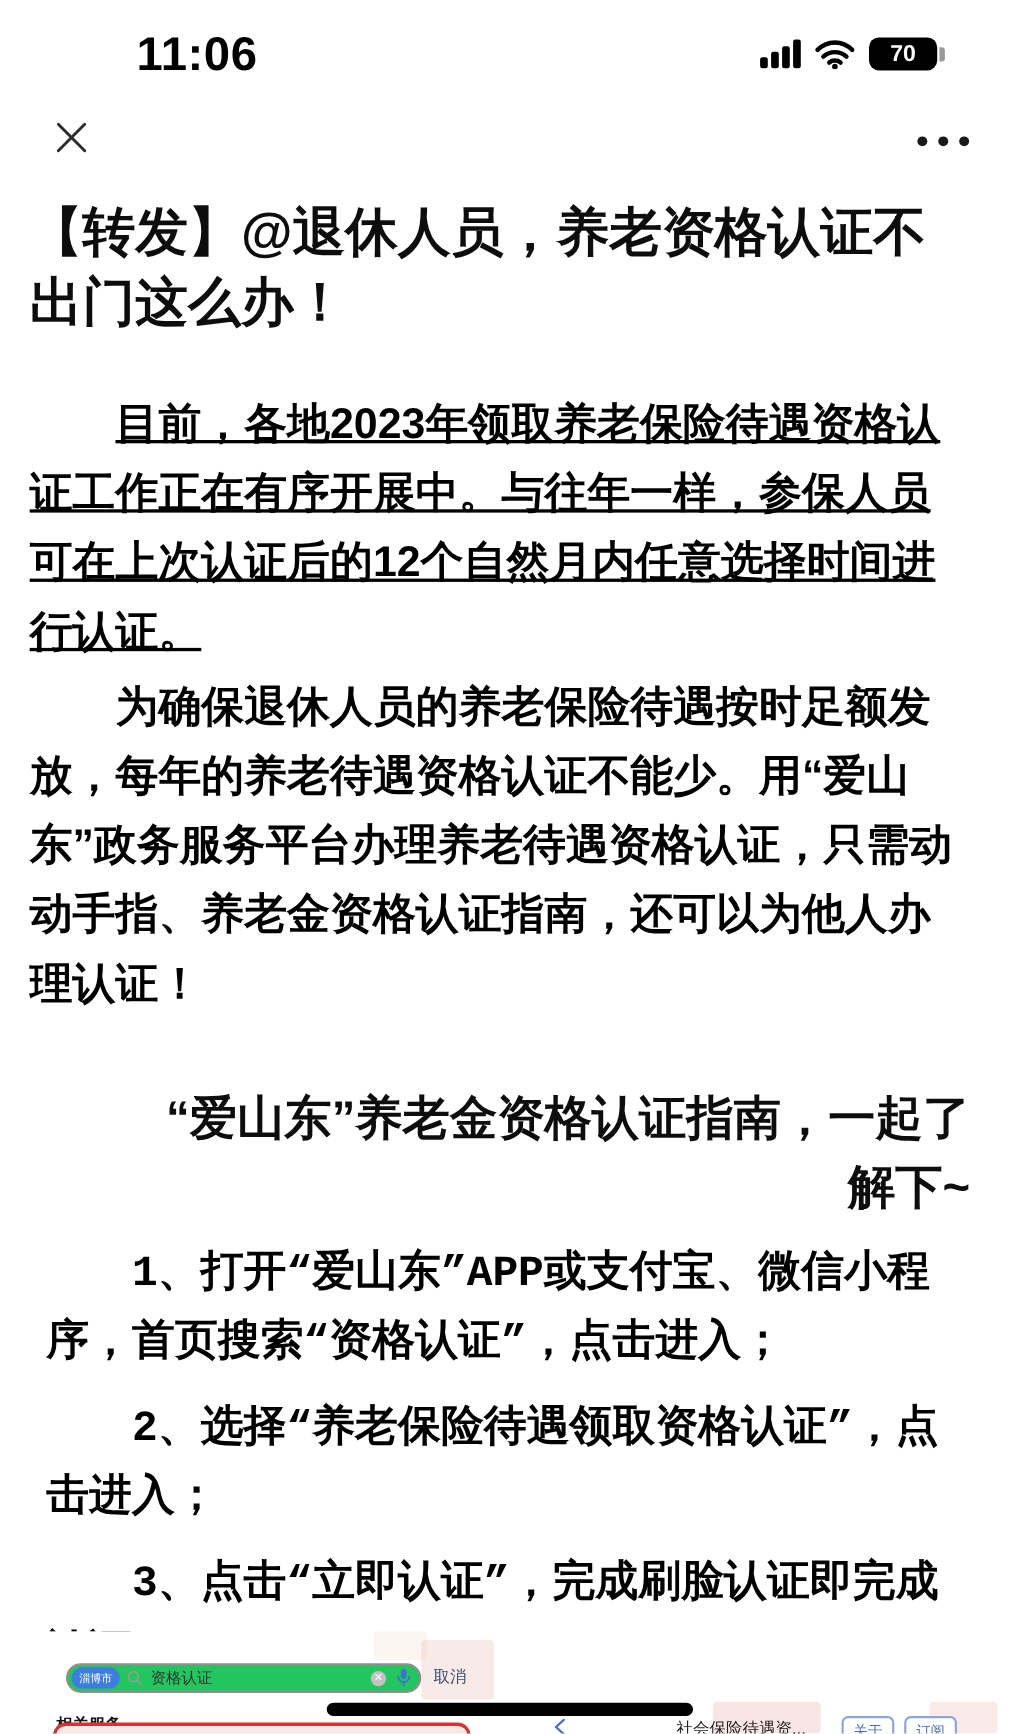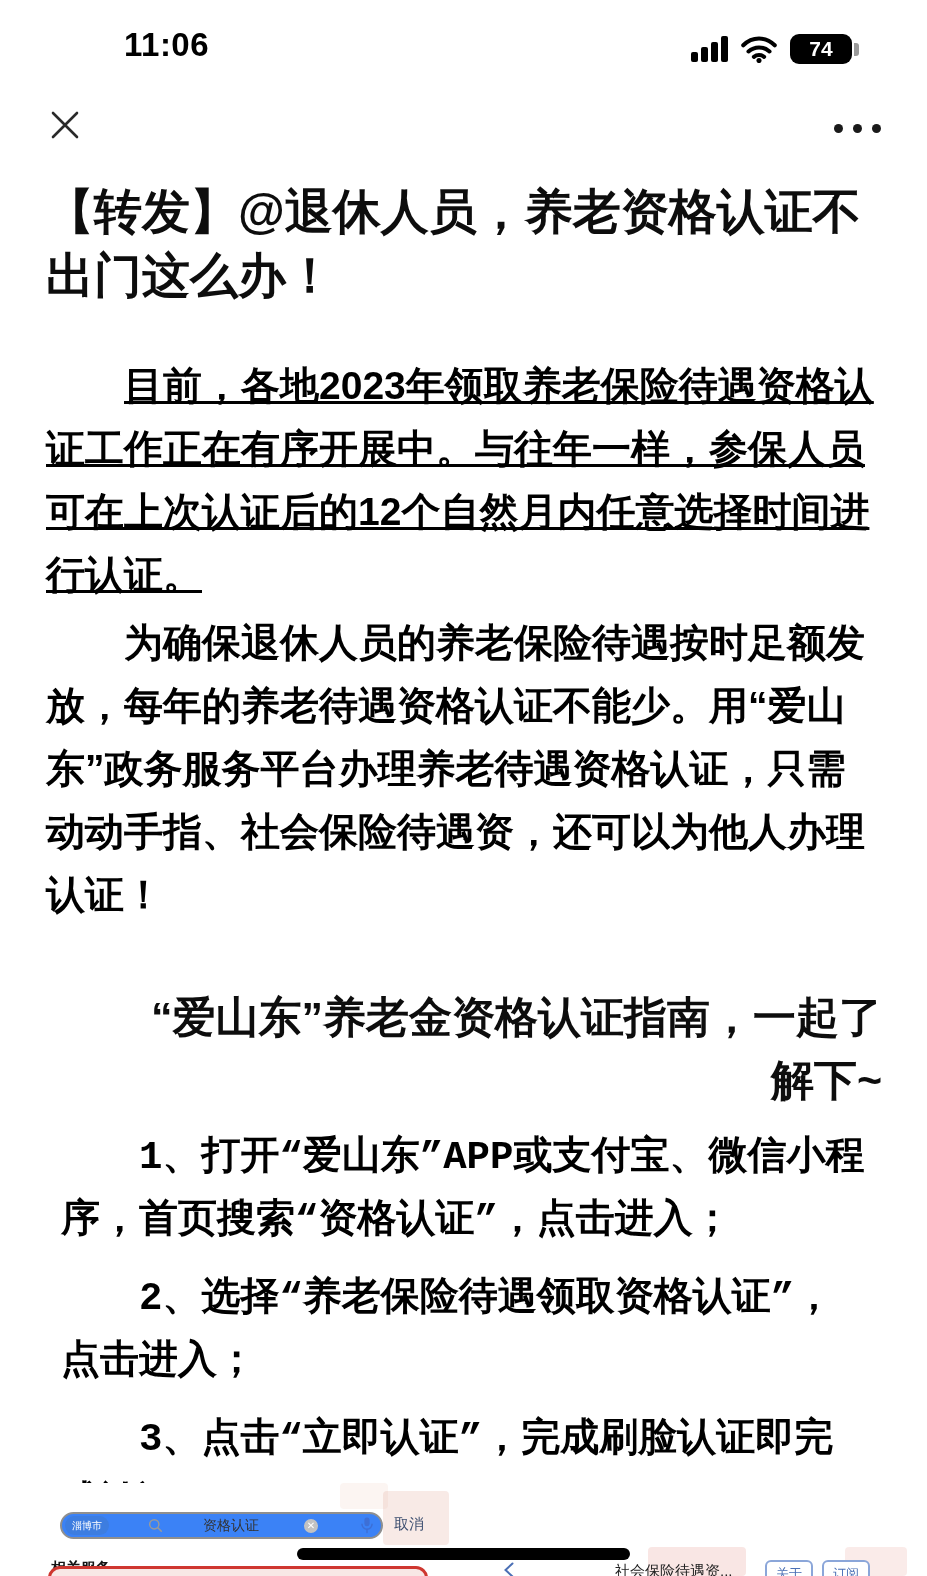--- a/index.html
+++ b/index.html
@@ -10,21 +10,21 @@
     overflow: hidden;
     position: relative;
     color: #0f0f0f;
   }
   .page { position: relative; width: 927px; height: 1576px; background: #fff; }
 
   
   .status-bar { position: absolute; top: 0; left: 0; right: 0; height: 70px; }
   .status-time {
     position: absolute; left: 124px; top: 26px;
-    font-size: 33px; font-weight: 700; letter-spacing: 0.5px; color: #000; text-align: center;
+    font-size: 43px; font-weight: 700; letter-spacing: 0.5px; color: #000; text-align: center;
   }
   .status-right { position: absolute; right: 68px; top: 34px; display: flex; align-items: center; gap: 13px; }
   .signal { display: flex; align-items: flex-end; gap: 3px; height: 26px; }
   .signal .bar { width: 7px; background: #000; border-radius: 2px; }
   .signal .b1 { height: 10px; } .signal .b2 { height: 15px; }
   .signal .b3 { height: 20px; } .signal .b4 { height: 26px; }
   .battery {
     display: flex; align-items: center;
   }
   .battery-body {
@@ -33,21 +33,21 @@
     display: flex; align-items: center; justify-content: center;
   }
   .battery-nub { width: 5px; height: 13px; background: #9a9a9a; border-radius: 0 3px 3px 0; margin-left: 2px; }
 
   
   .nav-close { position: absolute; left: 46px; top: 106px; width: 40px; height: 40px; cursor: pointer; }
   .nav-more { position: absolute; right: 40px; top: 118px; display: flex; gap: 10px; cursor: pointer; padding: 6px; }
   .nav-more .dot { width: 9px; height: 9px; border-radius: 50%; background: #1a1a1a; }
 
   
-  .article { padding: 180px 45px 0 46px; }
+  .article { padding: 180px 45px 0 27px; }
   .article-title {
     font-size: 48px; line-height: 64px; font-weight: 700; color: #0d0d0d;
     margin: 0;
   }
   .meta-row {
     margin-top: 24px; display: flex; align-items: center; gap: 24px;
     font-size: 30px; white-space: nowrap;
   }
   .meta-author { color: #576b95; cursor: pointer; }
   .meta-date, .meta-location { color: #b2b2b2; }
@@ -71,22 +71,22 @@
     background: #fff; overflow: hidden;
   }
   .ghost { position: absolute; border-radius: 4px; }
   .ghost-1 { left: 300px; top: 0; width: 48px; height: 26px; background: rgba(230,170,150,0.12); }
   .ghost-2 { left: 343px; top: 8px; width: 66px; height: 54px; background: rgba(225,160,140,0.22); }
   .ghost-3 { left: 608px; top: 64px; width: 98px; height: 29px; background: rgba(220,100,85,0.16); }
   .ghost-4 { left: 805px; top: 64px; width: 62px; height: 29px; background: rgba(220,100,85,0.13); }
 
   .search-bar {
     position: absolute; left: 20px; top: 29px; width: 323px; height: 27px;
-    border: 2px solid #8f8f8f; border-radius: 16px; background: #3b82f6;
-    display: flex; align-items: center; box-sizing: border-box; gap: 33px;
+    border: 2px solid #8f8f8f; border-radius: 16px; background: #22c55e;
+    display: flex; align-items: center; box-sizing: border-box;
   }
   .city-pill {
     margin-left: 3px; background: #3d7de0; color: #fff; border-radius: 11px;
     height: 19px; padding: 0 7px; font-size: 10px; display: flex; align-items: center;
     white-space: nowrap;
   }
   .search-glass { margin-left: 6px; display: flex; }
   .search-text { margin-left: 7px; font-size: 14px; color: #333; flex: 1; white-space: nowrap; }
   .clear-circle {
     width: 14px; height: 14px; border-radius: 50%; background: #c2c2c2;
@@ -133,21 +133,21 @@
       </div>
       <span style="display:flex;">
         <svg width="36" height="27" viewBox="0 0 24 18" fill="none">
           <path d="M1.5 6.2 C4.5 3.2 8 1.7 12 1.7 C16 1.7 19.5 3.2 22.5 6.2" stroke="#000" stroke-width="2.7" stroke-linecap="round"></path>
           <path d="M5 10.3 C7 8.5 9.4 7.6 12 7.6 C14.6 7.6 17 8.5 19 10.3" stroke="#000" stroke-width="2.7" stroke-linecap="round"></path>
           <path d="M8.6 13.9 C9.6 13.1 10.7 12.7 12 12.7 C13.3 12.7 14.4 13.1 15.4 13.9" stroke="#000" stroke-width="2.7" stroke-linecap="round"></path>
           <circle cx="12" cy="16.4" r="1.7" fill="#000"></circle>
         </svg>
       </span>
       <span class="battery">
-        <span class="battery-body">74</span>
+        <span class="battery-body">70</span>
         <span class="battery-nub"></span>
       </span>
     </div>
   </div>
 
   <div class="nav-close">
     <svg width="38" height="38" viewBox="0 0 38 38">
       <path d="M7 7 L31 31 M31 7 L7 31" stroke="#2a2a2a" stroke-width="2.6" stroke-linecap="round"></path>
     </svg>
   </div>
@@ -155,21 +155,21 @@
     <span class="dot"></span>
     <span class="dot"></span>
     <span class="dot"></span>
   </div>
 
   <div class="article">
     <h1 class="article-title">【转发】@退休人员，养老资格认证不出门这么办！</h1>
 
 
     <p class="para para-first">目前，各地2023年领取养老保险待遇资格认证工作正在有序开展中。与往年一样，参保人员可在上次认证后的12个自然月内任意选择时间进行认证。</p>
-    <p class="para para-second">为确保退休人员的养老保险待遇按时足额发放，每年的养老待遇资格认证不能少。用“爱山东”政务服务平台办理养老待遇资格认证，只需动动手指、社会保险待遇资，还可以为他人办理认证！</p>
+    <p class="para para-second">为确保退休人员的养老保险待遇按时足额发放，每年的养老待遇资格认证不能少。用“爱山东”政务服务平台办理养老待遇资格认证，只需动动手指、养老金资格认证指南，还可以为他人办理认证！</p>
 
     <p class="section-heading">“爱山东”养老金资格认证指南，一起了解下~</p>
 
     <p class="para step">1、打开“爱山东”APP或支付宝、微信小程序，首页搜索“资格认证”，点击进入；</p>
     <p class="para step">2、选择“养老保险待遇领取资格认证”，点击进入；</p>
     <p class="para step">3、点击“立即认证”，完成刷脸认证即完成认证。</p>
   </div>
 
   <div class="shot">
     <div class="ghost ghost-1"></div>

